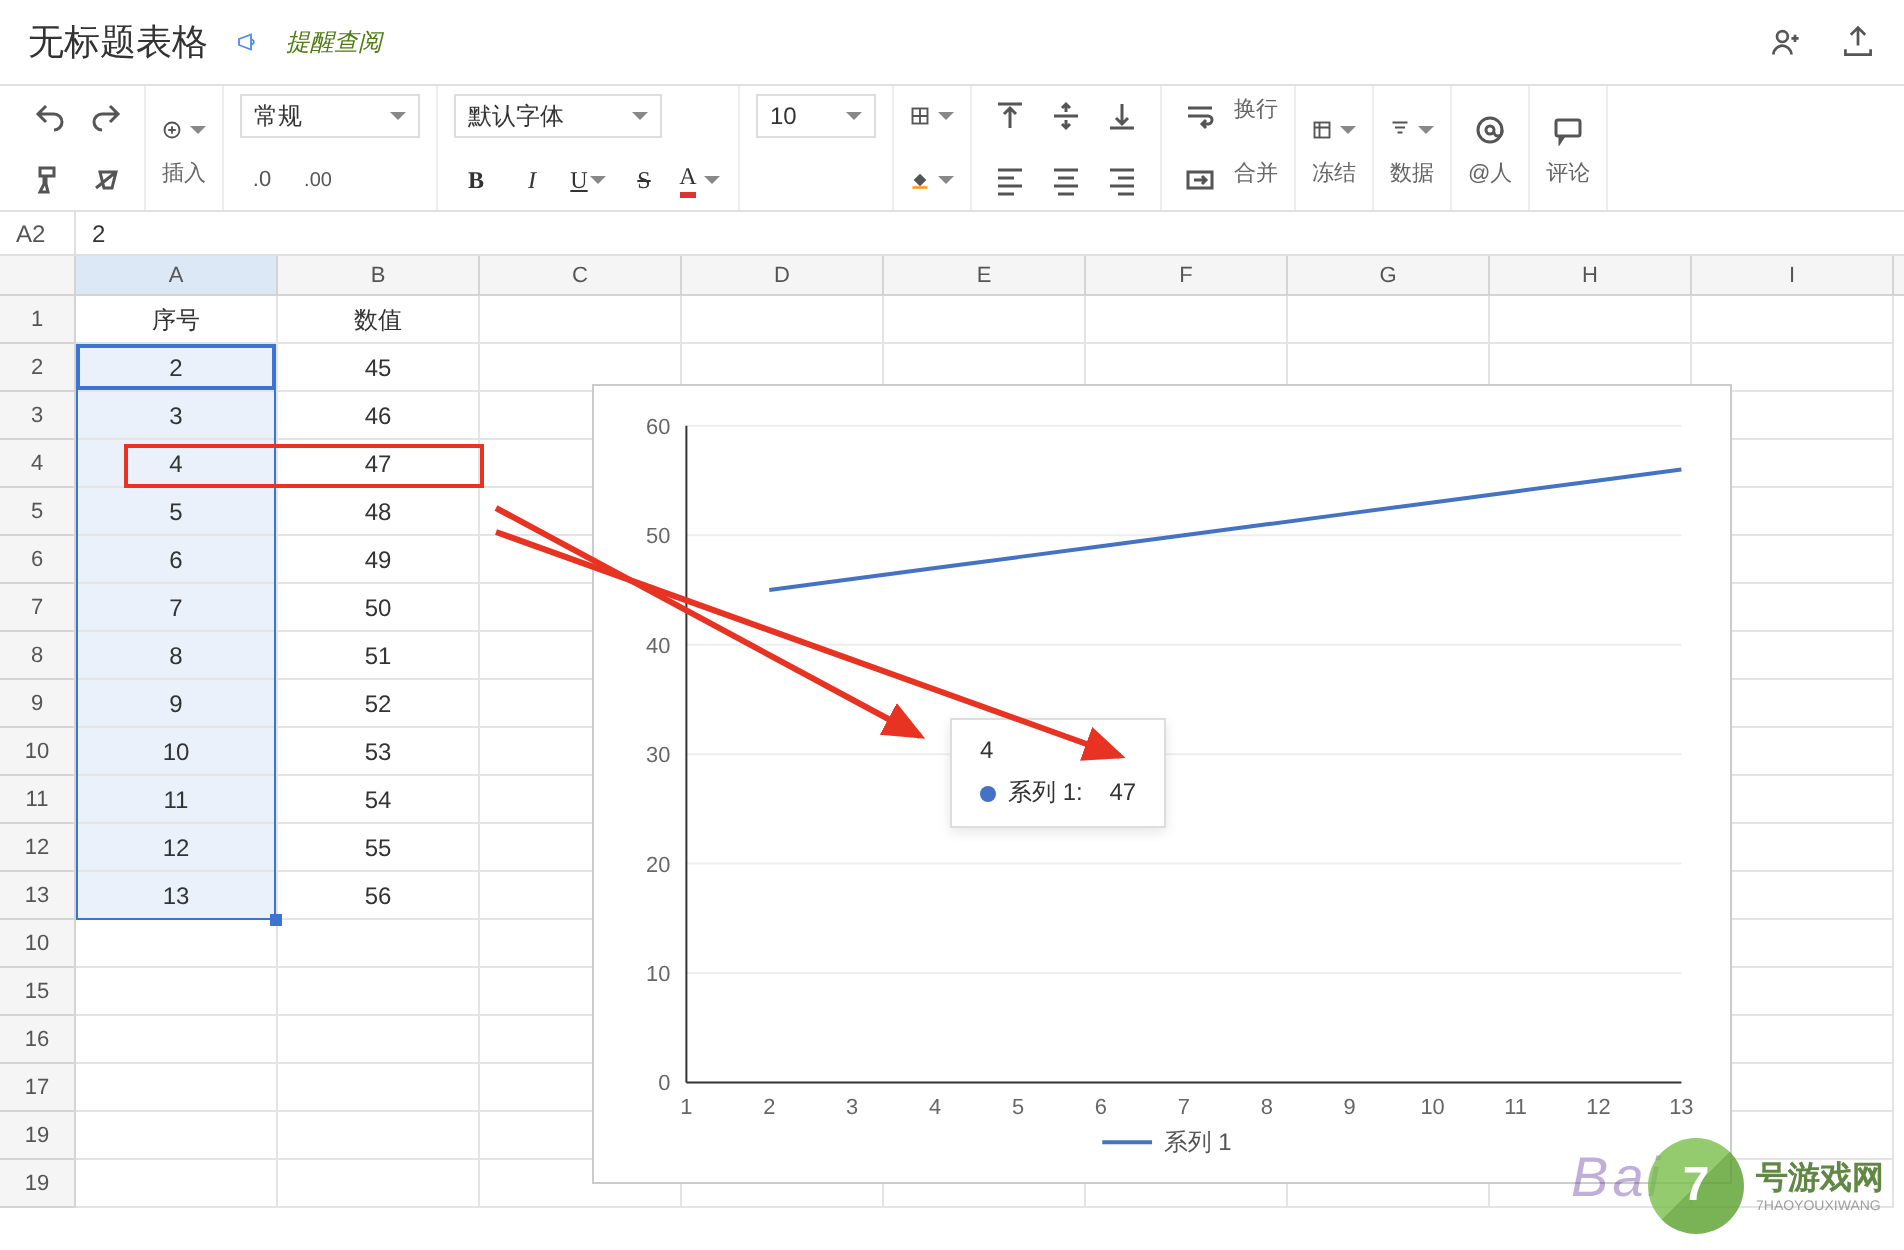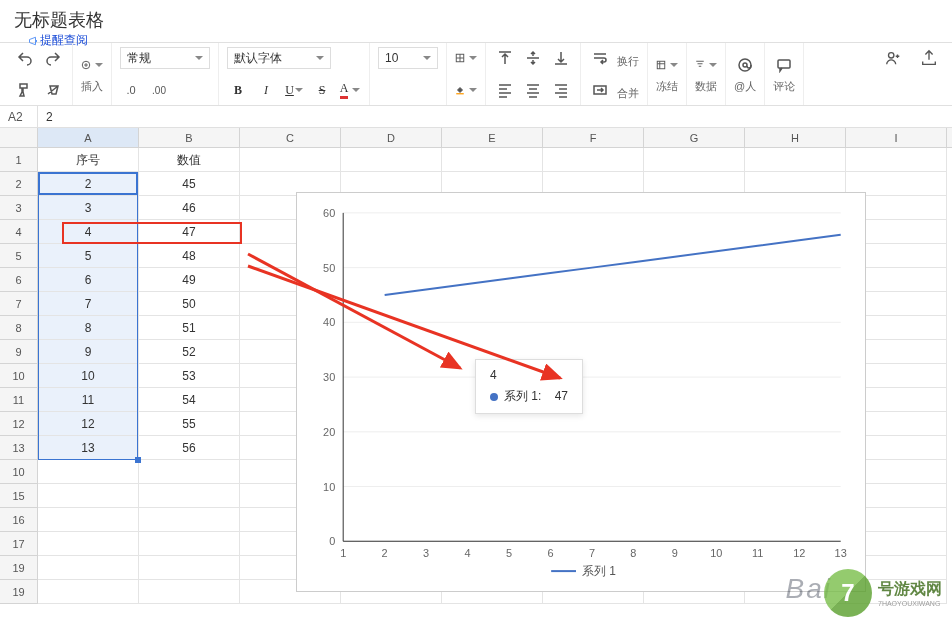--- a/index.html
+++ b/index.html
@@ -1,27 +1,27 @@
 <!DOCTYPE html>
 <html><head>
 <meta charset="utf-8">
 <style>
 * { box-sizing: border-box; margin: 0; padding: 0; font-family: "Microsoft YaHei", Arial, sans-serif; }
 body { width: 952px; height: 625px; overflow: hidden; background: #fff; font-size: 12px; color: #333; position: relative; }
 
-.header { display: flex; align-items: flex-start; padding: 8px 14px; height: 42px; flex-direction: column; }
+.header { display: flex; align-items: center; padding: 8px 14px; height: 42px; }
 .title { font-size: 18px; color: #333; font-weight: normal; }
-.remind { margin-left: 14px; color: #1d4ed8; font-size: 12px; display: flex; align-items: center; gap: 0; cursor: pointer; }
+.remind { margin-left: 14px; color: #4d7c0f; font-size: 12px; display: flex; align-items: center; gap: 13px; cursor: pointer; font-style: italic; }
 .header-right { margin-left: auto; display: flex; gap: 18px; }
 .header-right svg { width: 18px; height: 18px; fill: none; stroke: #555; stroke-width: 1.5; cursor: pointer; }
 
 .toolbar { display: flex; align-items: stretch; border-top: 1px solid #e0e0e0; border-bottom: 1px solid #e0e0e0; height: 64px; padding: 0 6px; }
 .tb-group { display: flex; flex-direction: column; align-items: center; justify-content: center; padding: 0 8px; border-right: 1px solid #eee; gap: 3px; }
 .tb-group.row2 { display: grid; grid-template-rows: 1fr 1fr; gap: 2px; align-content: center; }
-.tb-row { display: flex; align-items: flex-end; gap: 6px; }
+.tb-row { display: flex; align-items: flex-start; gap: 6px; }
 .tb-label { font-size: 11px; color: #666; }
 .tb-btn { width: 22px; height: 22px; display: flex; align-items: center; justify-content: center; cursor: pointer; border-radius: 2px; }
 .tb-btn svg { width: 16px; height: 16px; fill: none; stroke: #555; stroke-width: 1.5; }
 .dropdown { display: flex; align-items: center; border: 1px solid #ddd; height: 22px; padding: 0 6px; font-size: 12px; cursor: pointer; background: #fff; min-width: 60px; justify-content: space-between; }
 .caret { border: 4px solid transparent; border-top-color: #888; margin-top: 3px; margin-left: 4px; }
 
 .fbar { display: flex; align-items: center; height: 22px; border-bottom: 1px solid #e0e0e0; }
 .cell-ref { width: 38px; padding-left: 8px; color: #555; border-right: 1px solid #e0e0e0; line-height: 22px; }
 .fval { padding-left: 8px; }
 
@@ -57,21 +57,21 @@
 .tooltip .dot { display: inline-block; width: 8px; height: 8px; border-radius: 50%; background: #4472c4; margin-right: 6px; vertical-align: middle; }
 
 .arrows { position: absolute; pointer-events: none; }
 .arrow-path { stroke: #e83323; stroke-width: 3; fill: none; }
 .arrow-head { fill: #e83323; }
 
 .watermark { position: absolute; right: 10px; bottom: 8px; opacity: 0.8; display: flex; align-items: center; gap: 6px; }
 .wm-icon { width: 48px; height: 48px; border-radius: 50%; background: linear-gradient(135deg,#7abf4b 50%,#5aa02c 50%); display: flex; align-items: center; justify-content: center; color: #fff; font-size: 24px; font-weight: bold; }
 .wm-text { font-size: 16px; font-weight: bold; color: #3a6a16; }
 .wm-sub { font-size: 7px; color: #888; display: block; }
-.wm-bg { position: absolute; right: 120px; bottom: 20px; font-size: 28px; color: #0f172a; opacity: 0.35; letter-spacing: 2px; font-style: italic; pointer-events: none; }
+.wm-bg { position: absolute; right: 120px; bottom: 20px; font-size: 28px; color: #4c1d95; opacity: 0.35; letter-spacing: 2px; font-style: italic; pointer-events: none; }
 </style>
 </head>
 <body>
 
 <div class="header">
   <span class="title">无标题表格</span>
   <span class="remind">
     <svg width="12" height="12" viewBox="0 0 16 16">
         <path d="M2 6 L10 3 L10 13 L2 10 Z M10 6 Q14 8 10 10" fill="none" stroke="#4c8bf5" stroke-width="1.2"></path>
       </svg>

